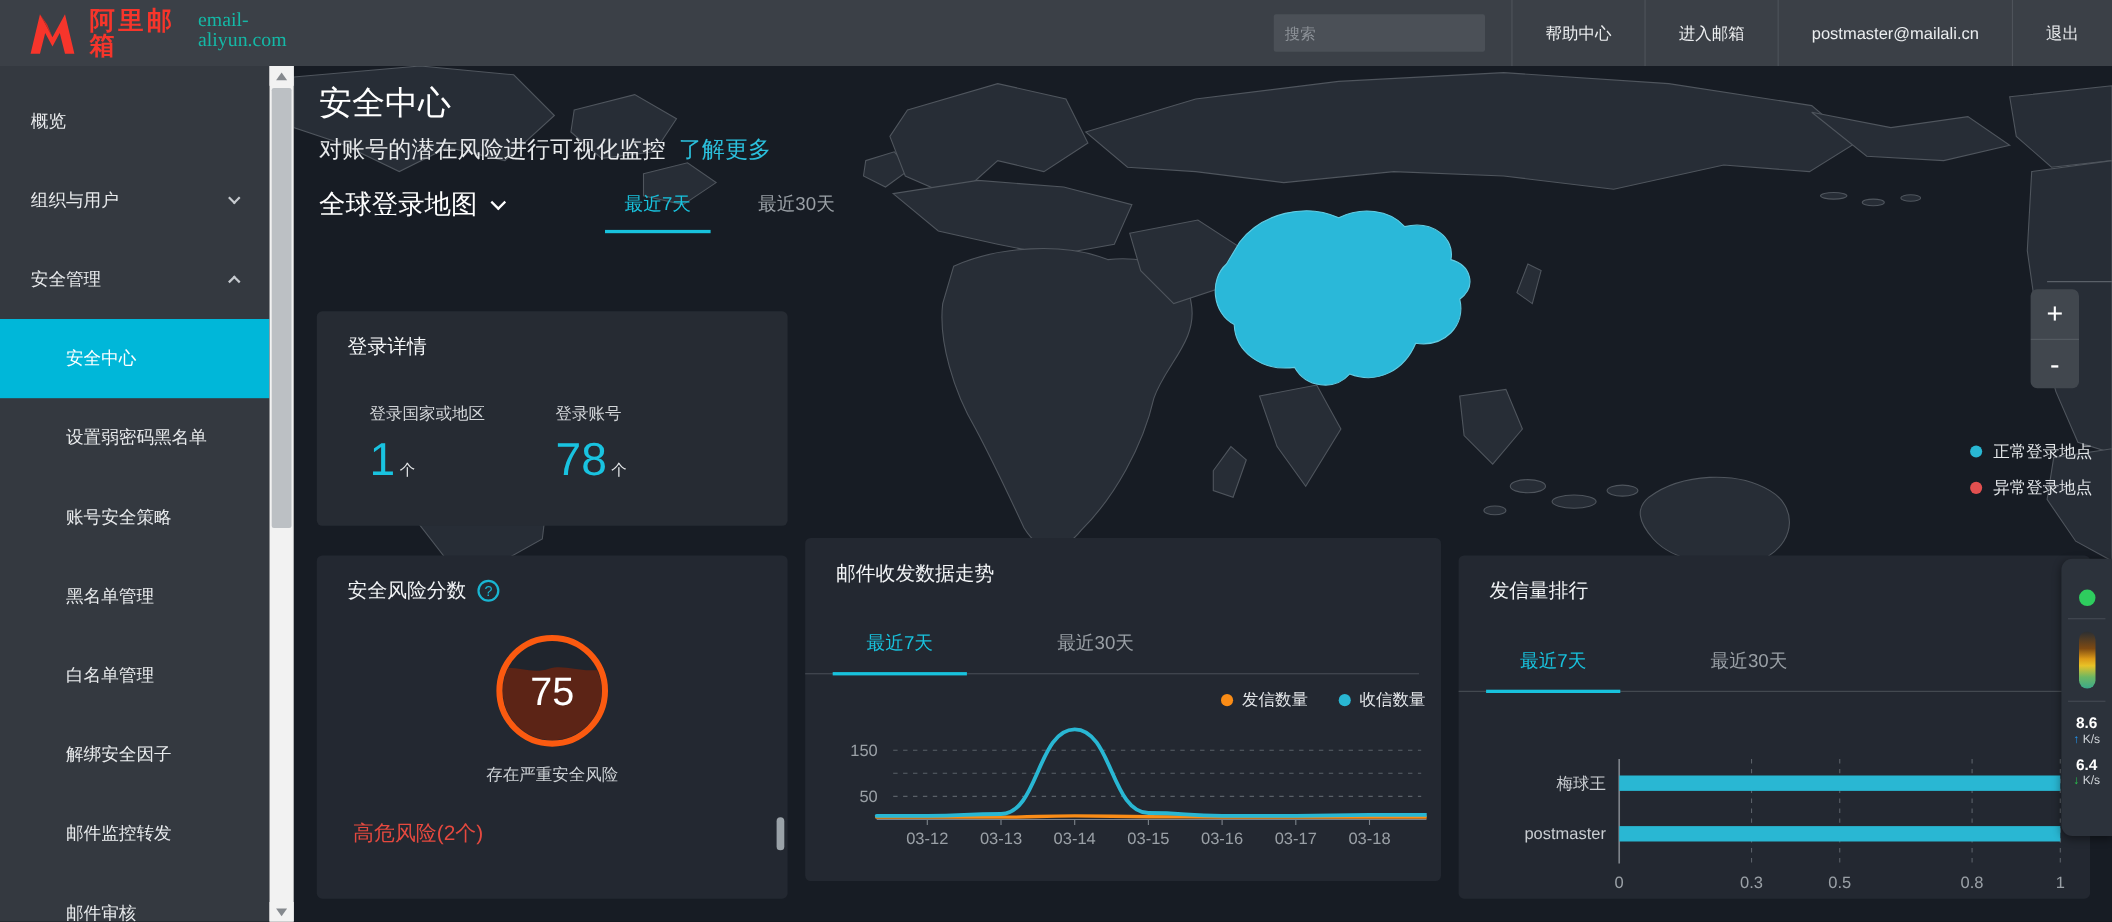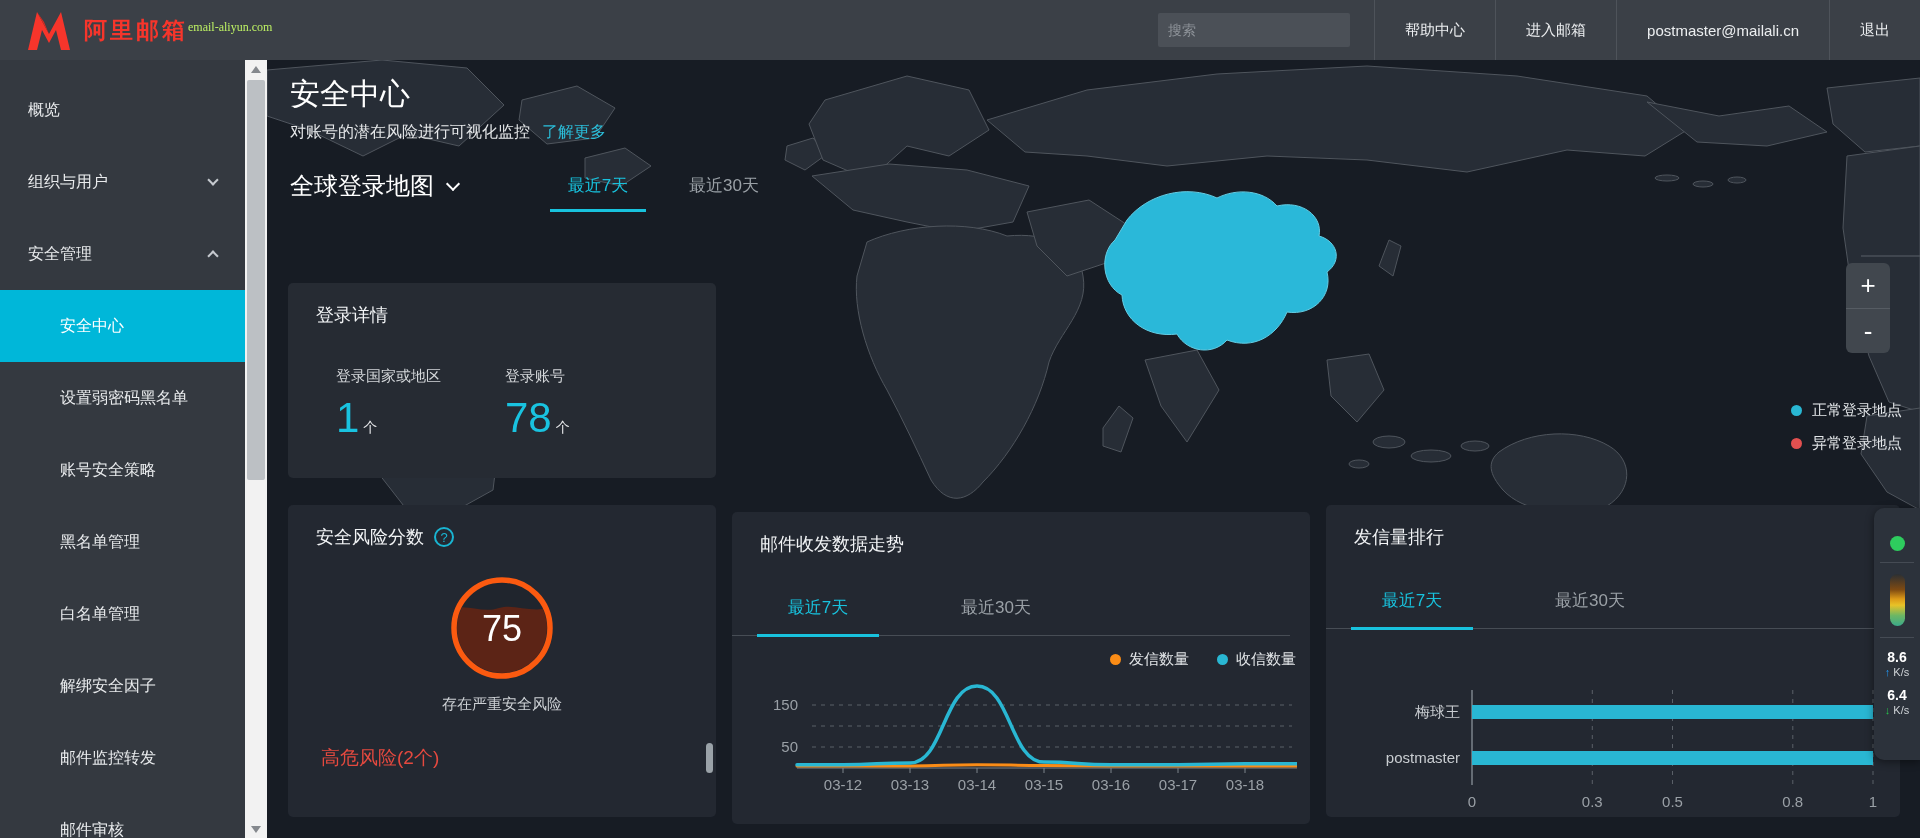--- a/index.html
+++ b/index.html
@@ -6,21 +6,21 @@
   html,body { width:1920px; height:838px; overflow:hidden; background:#14181f;
     font-family:"Liberation Sans","DejaVu Sans",sans-serif; }
   #app { position:relative; width:1920px; height:838px; }
 
   
   .hdr { position:absolute; top:0; left:0; width:1920px; height:60px; background:#3b4047;
          display:flex; align-items:stretch; z-index:50; }
   .logo { display:flex; align-items:center; gap:10px; padding-left:24px; width:300px; }
   .logo-txt { display:flex; flex-direction:row; line-height:1; }
   .logo-cn { color:#f7352b; font-size:23px; font-weight:bold; letter-spacing:3px; }
-  .logo-en { color:#bef264; font-size:12px; font-family:"Liberation Serif","DejaVu Serif",serif; margin-top:2px; }
+  .logo-en { color:#14b8a6; font-size:18px; font-family:"Liberation Serif","DejaVu Serif",serif; margin-top:2px; }
   .hdr-spacer { flex:1; }
   .search { align-self:center; display:flex; align-items:center; width:192px; height:34px;
             background:#4b5057; border-radius:2px; padding:0 10px; margin-right:24px; }
   .search input { flex:1; background:transparent; border:none; outline:none; color:#d7dadd;
             font-size:14px; font-family:inherit; }
   .search input::placeholder { color:#8d9298; }
   .hnav { display:flex; align-items:stretch; }
   .hnav-item { display:flex; align-items:center; padding:0 30px; color:#eceef0; font-size:15px;
             border-left:1px solid #4e535a; cursor:pointer; white-space:nowrap; }
   .hnav-item:last-child { border-right:0; }
@@ -47,21 +47,21 @@
   .tri-dn { width:0; height:0; border-left:5px solid transparent; border-right:5px solid transparent;
             border-top:7px solid #85898e; }
   .scol .thumb { position:absolute; left:2px; width:18px; top:20px; height:400px;
             background:#bcc0c4; border-radius:2px; cursor:grab; }
 
   
   .content { position:absolute; top:60px; left:267px; right:0; bottom:0; background:#171c24; }
   .mapsvg { position:absolute; top:0; left:0; width:1653px; height:450px; }
 
   .ptitle { position:absolute; left:23px; top:14px; color:#fff; font-size:30px; }
-  .psub { position:absolute; left:23px; top:62px; font-size:16px; color:#e6e8ea; }
+  .psub { position:absolute; left:23px; top:62px; font-size:21px; color:#e6e8ea; }
   .psub a { color:#2bbfdb; text-decoration:none; margin-left:12px; cursor:pointer; }
 
   .mhead { position:absolute; left:23px; top:110px; display:flex; align-items:center;
            color:#fff; font-size:24px; cursor:pointer; }
   .mhead .chev { width:10px; height:10px; border-color:#fff; margin-left:14px; }
   .mtabs { position:absolute; left:283px; top:114px; display:flex; font-size:17px; }
   .mtab { width:96px; text-align:center; padding-bottom:12px; color:#9aa0a6; cursor:pointer; }
   .mtab.active { color:#18c2dd; border-bottom:3px solid #18c2dd; }
   .mtab + .mtab { margin-left:30px; }
 
@@ -80,21 +80,21 @@
                  color:#e3e6e9; font-size:15px; }
   .mlegend .dot { width:11px; height:11px; border-radius:50%; margin-right:10px; }
   .zoomctl { position:absolute; right:30px; top:203px; width:44px; background:#41474e; border-radius:6px;
              overflow:hidden; z-index:10; }
   .zoomctl .zb { height:45px; display:flex; align-items:center; justify-content:center; color:#fff;
              font-size:26px; cursor:pointer; }
   .zoomctl .zb + .zb { border-top:1px solid #565c63; }
 
   
   .bcard1 { left:21px;  top:445px; width:428px; height:312px; }
-  .bcard2 { left:465px; top:452px; width:578px; height:312px; }
+  .bcard2 { left:465px; top:429px; width:578px; height:312px; }
   .bcard3 { left:1059px;top:445px; width:574px; height:312px; }
   .help { width:20px; height:20px; border:2px solid #19b5d2; border-radius:50%; color:#19b5d2;
           font-size:13px; display:inline-flex; align-items:center; justify-content:center;
           margin-left:10px; cursor:pointer; }
   .gauge { position:absolute; left:159px; top:68px; }
   .gstatus { position:absolute; left:0; width:428px; top:190px; text-align:center; color:#cdd1d5; font-size:15px; }
   .grisk { position:absolute; left:33px; top:240px; color:#e5493f; font-size:19px; cursor:pointer; }
   .rthumb { position:absolute; right:3px; top:238px; width:7px; height:30px; background:#9aa2a8; border-radius:4px; }
 
   .ctabs { position:absolute; left:0; top:84px; width:calc(100% - 20px); height:40px;

